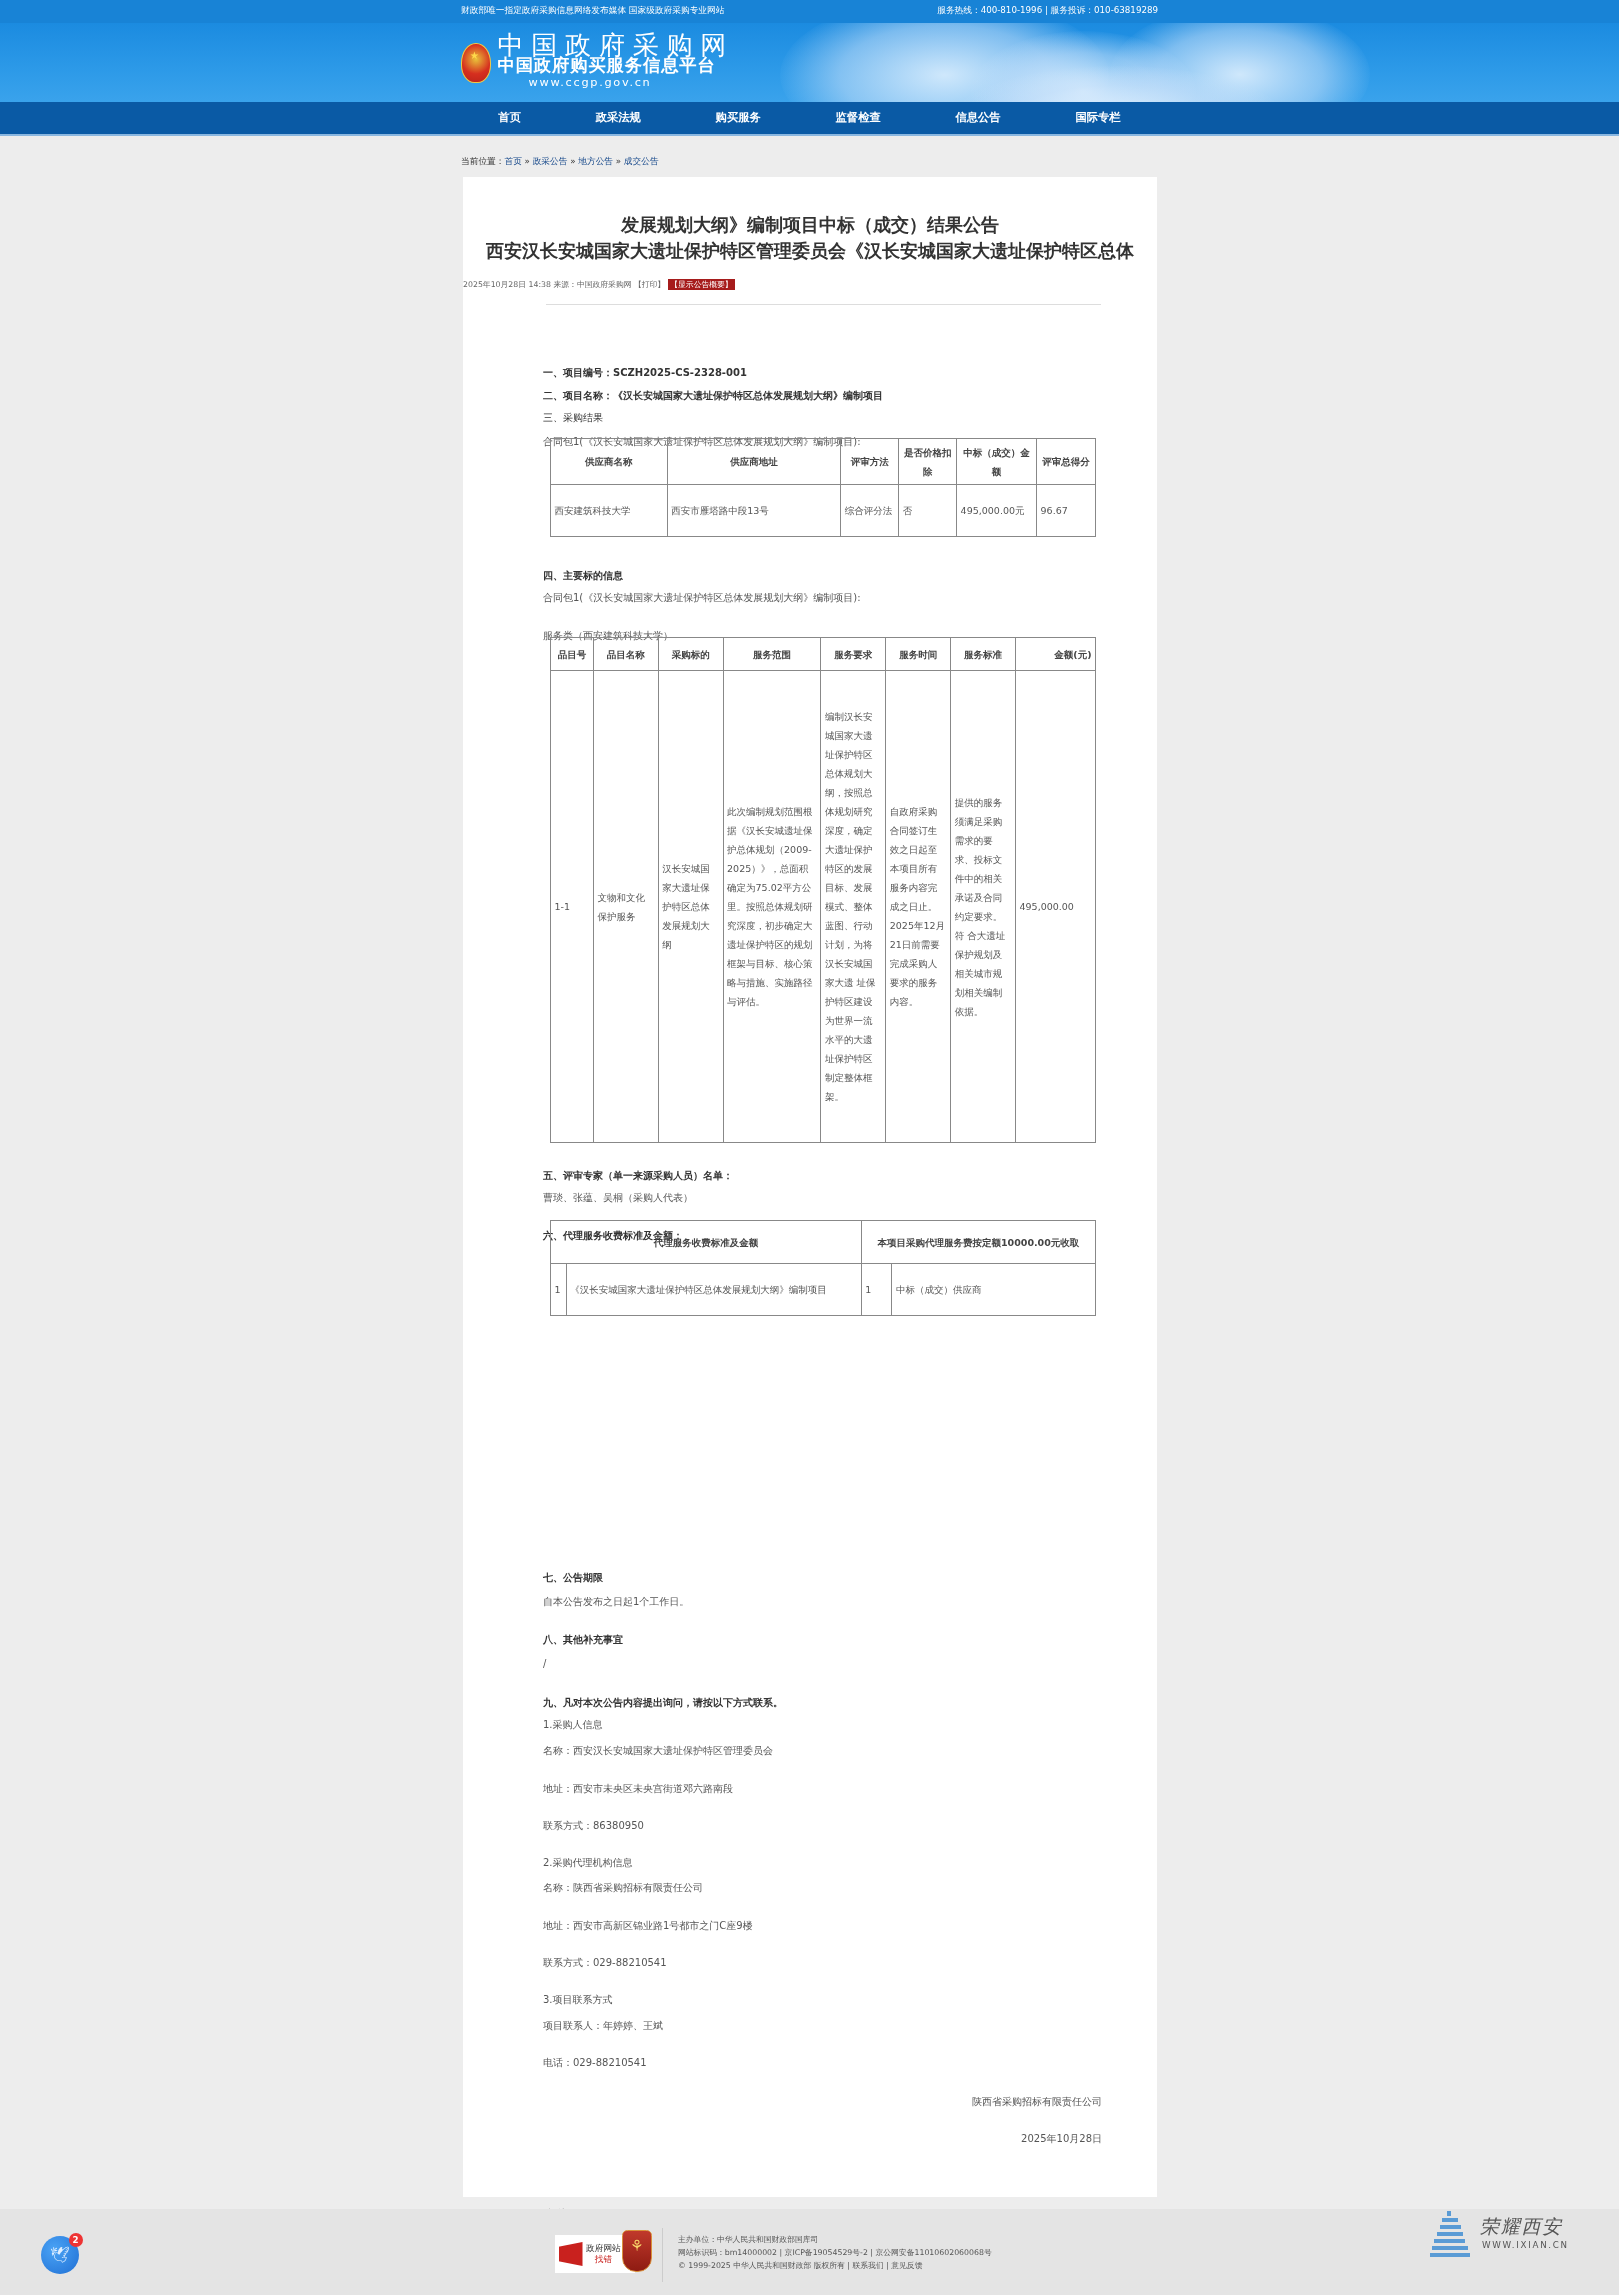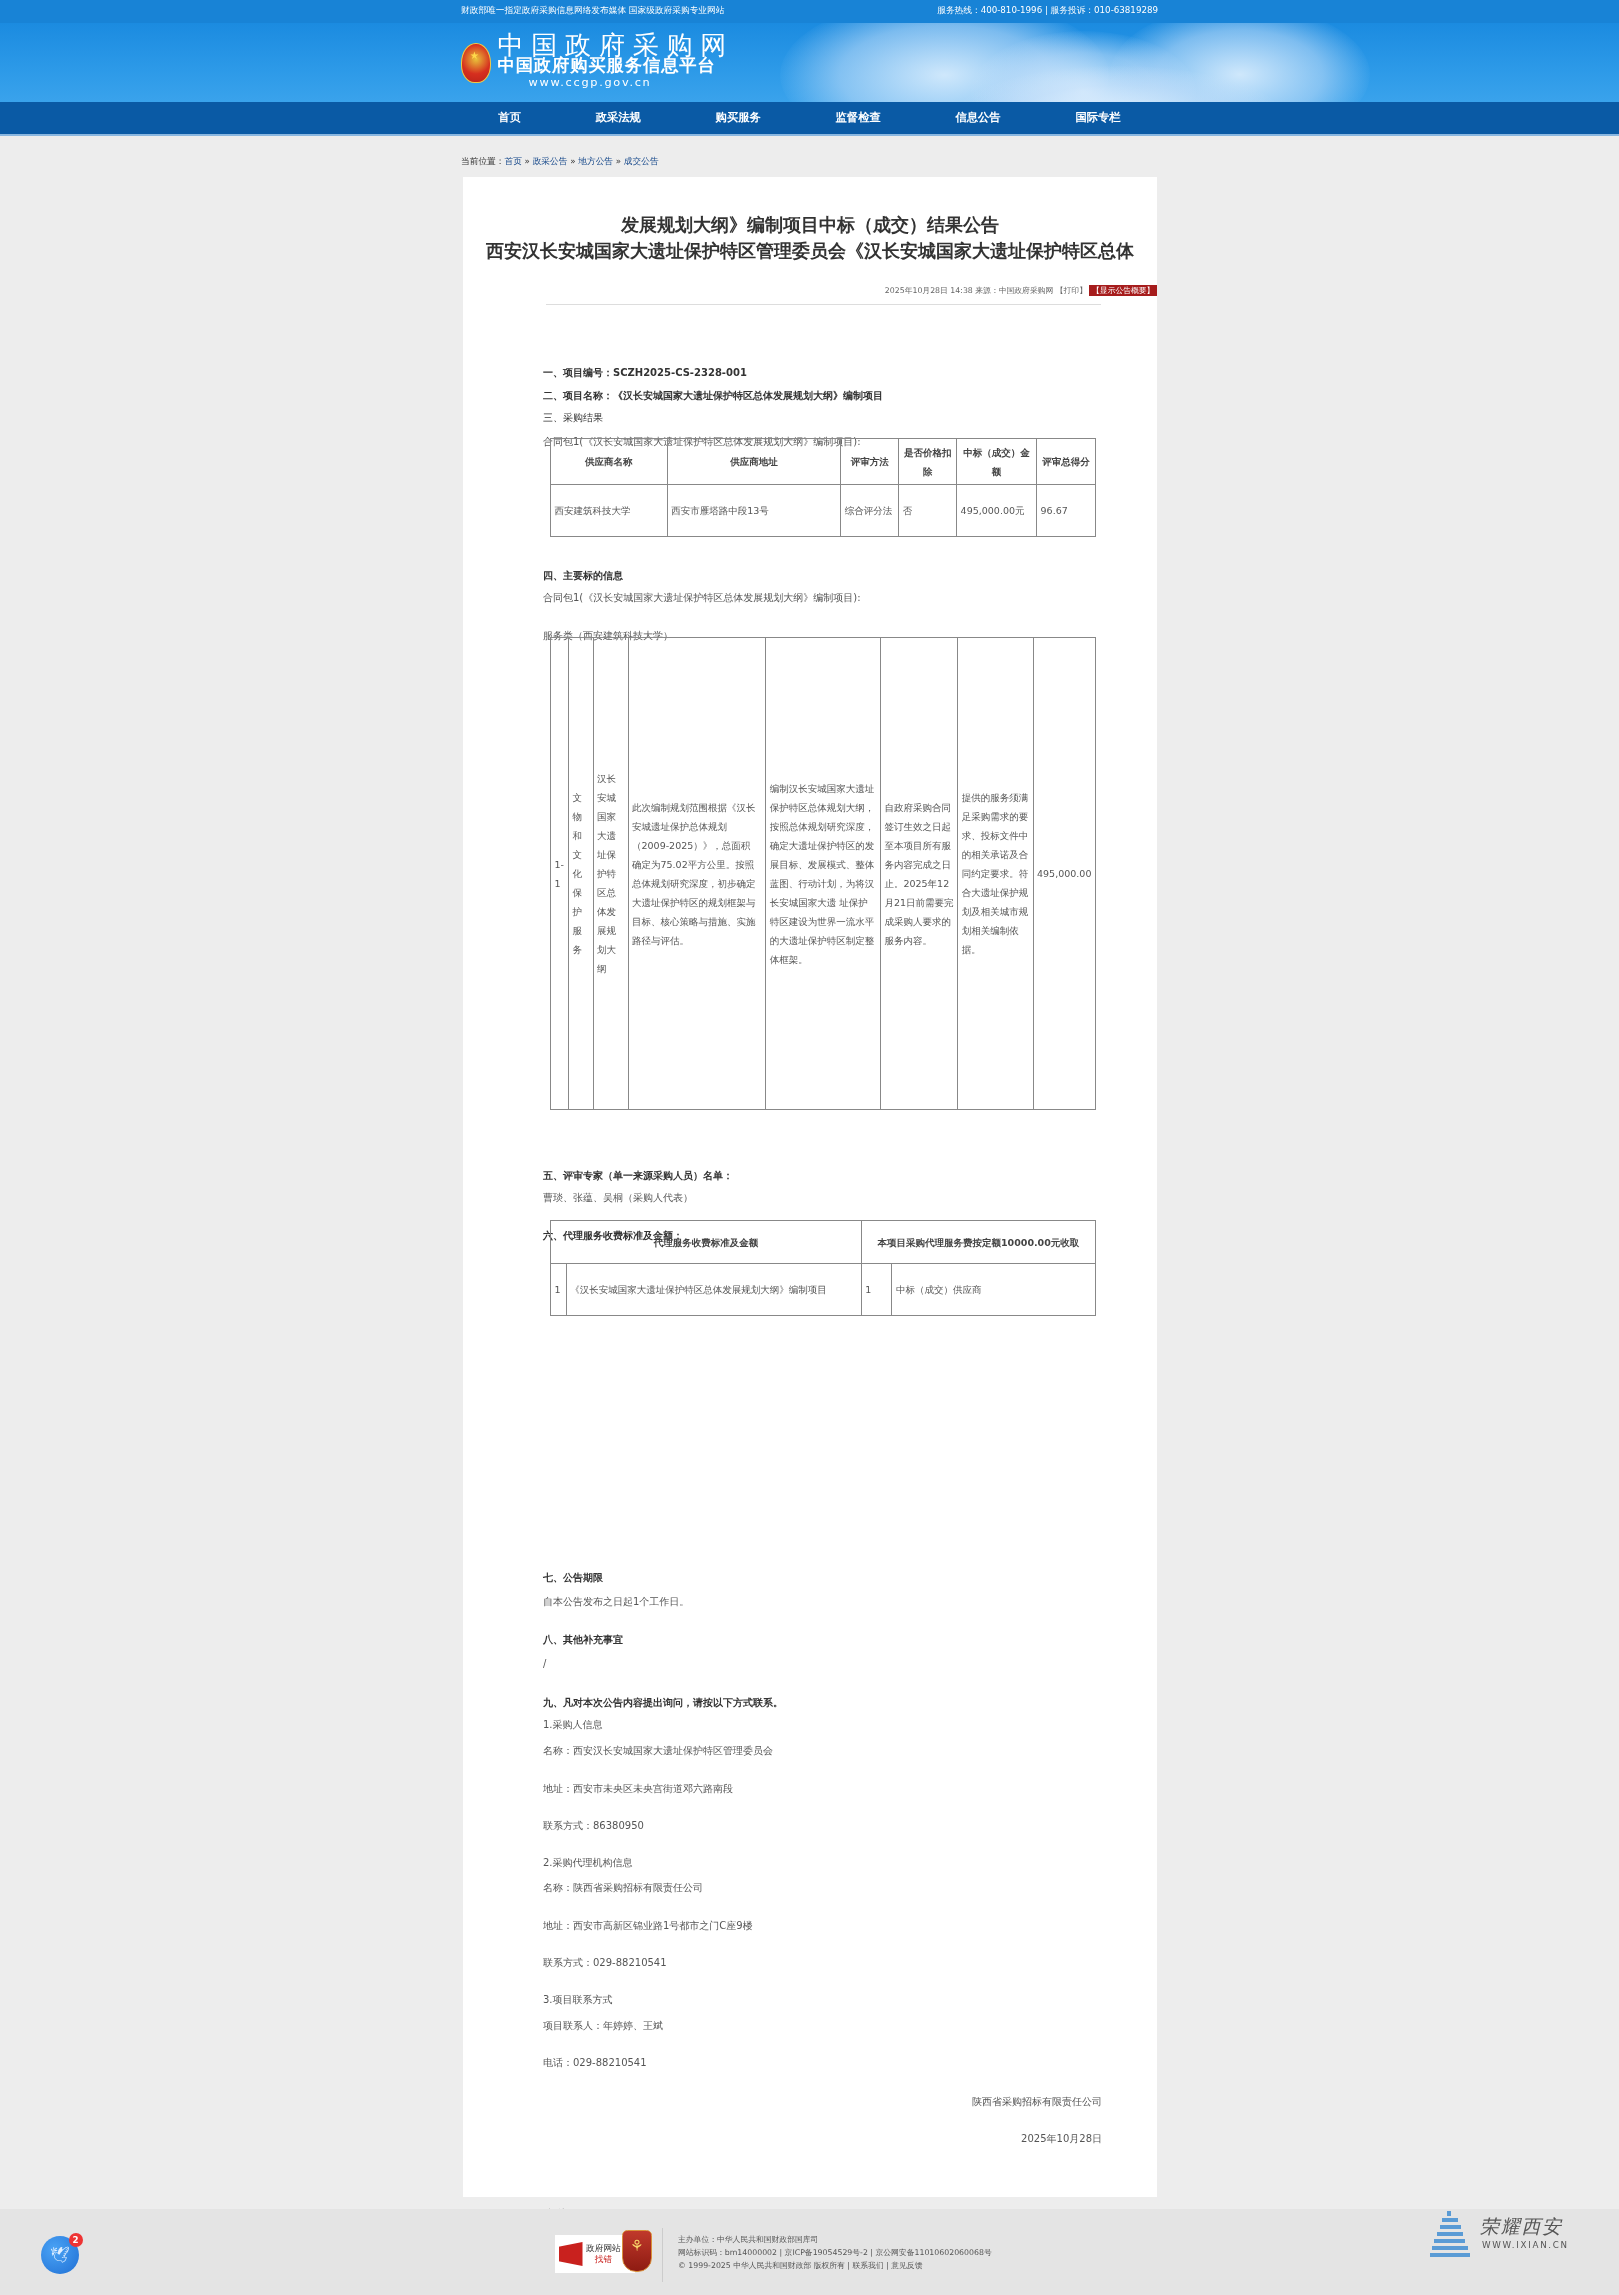--- a/index.html
+++ b/index.html
@@ -22,21 +22,21 @@
   .nav .inner { position: absolute; left: 461px; width: 697px; top: 0; height: 31px; display: flex; justify-content: space-around; align-items: center; }
   .nav-item { color: #fff; font-size: 11.3px; font-weight: bold; padding: 0 22.5px; }
 
   
   .crumb { position: absolute; left: 461px; top: 156px; font-size: 8.7px; color: #1a4b8c; }
   .crumb span { color: #333; }
 
   
   .card { position: absolute; left: 463px; top: 177px; width: 694px; height: 2020px; background: #fff; }
   .title { position: absolute; left: 0; width: 694px; top: 35px; text-align: center; font-size: 18px; font-weight: bold; color: #333; line-height: 26px; }
-  .meta { position: absolute; left: 0; width: 694px; top: 102px; text-align: right; font-size: 7.8px; color: #666; margin-top: 6px; }
+  .meta { position: absolute; left: 0; width: 694px; top: 102px; text-align: left; font-size: 7.8px; color: #666; }
   .meta .badge { background: #a61c1c; color: #fff; padding: 0.9px 2.6px; font-size: 7.8px; }
   .divider { position: absolute; left: 83px; width: 555px; top: 127px; height: 0.9px; background: #ddd; }
 
   .content { position: absolute; left: 80px; width: 559px; top: 161px; font-size: 10px; color: #555; }
   .p { position: absolute; left: 0; white-space: nowrap; margin-top: 28px; }
   .h { font-weight: bold; color: #333; }
   .strong { font-weight: bold; color: #333; }
 
   table { border-collapse: collapse; position: absolute; font-size: 9.5px; color: #555; }
   td, th { border: 0.9px solid #888; padding: 1.7px 3.5px; vertical-align: middle; line-height: 19px; }
@@ -148,20 +148,30 @@
       </tr>
     </tbody>
       </table>
 
     <div class="p h" style="top:203px;">四、主要标的信息</div>
     <div class="p" style="top:225px;">合同包1(《汉长安城国家大遗址保护特区总体发展规划大纲》编制项目):</div>
     <div class="p" style="top:263px;">服务类（西安建筑科技大学）</div>
 
     <table style="left:7px;top:299px;width:546px;">
       <tbody>
+          <tr style="height:33px;">
+        <th style="width:43px;">品目号</th>
+        <th style="width:65px;">品目名称</th>
+        <th style="width:65px;">采购标的</th>
+        <th style="width:98px;">服务范围</th>
+        <th style="width:65px;">服务要求</th>
+        <th style="width:65px;">服务时间</th>
+        <th style="width:65px;">服务标准</th>
+        <th style="width:80px;text-align:right;">金额(元)</th>
+      </tr>
       <tr style="height:472px;">
         <td class="cell-small">1-1</td>
         <td class="cell-small">文物和文化保护服务</td>
         <td class="cell-small">汉长安城国家大遗址保护特区总体发展规划大纲</td>
         <td class="cell-small">此次编制规划范围根据《汉长安城遗址保护总体规划（2009-2025）》，总面积 确定为75.02平方公里。按照总体规划研究深度，初步确定大遗址保护特区的规划框架与目标、核心策略与措施、实施路径与评估。</td>
         <td class="cell-small">编制汉长安城国家大遗址保护特区总体规划大纲，按照总体规划研究深度，确定大遗址保护特区的发展目标、发展模式、整体蓝图、行动计划，为将汉长安城国家大遗 址保护特区建设为世界一流水平的大遗址保护特区制定整体框架。</td>
         <td class="cell-small">自政府采购合同签订生效之日起至本项目所有服务内容完成之日止。2025年12月21日前需要完成采购人要求的服务内容。</td>
         <td class="cell-small">提供的服务须满足采购需求的要求、投标文件中的相关承诺及合同约定要求。符 合大遗址保护规划及相关城市规划相关编制依据。</td>
         <td class="cell-small">495,000.00</td>
       </tr>

